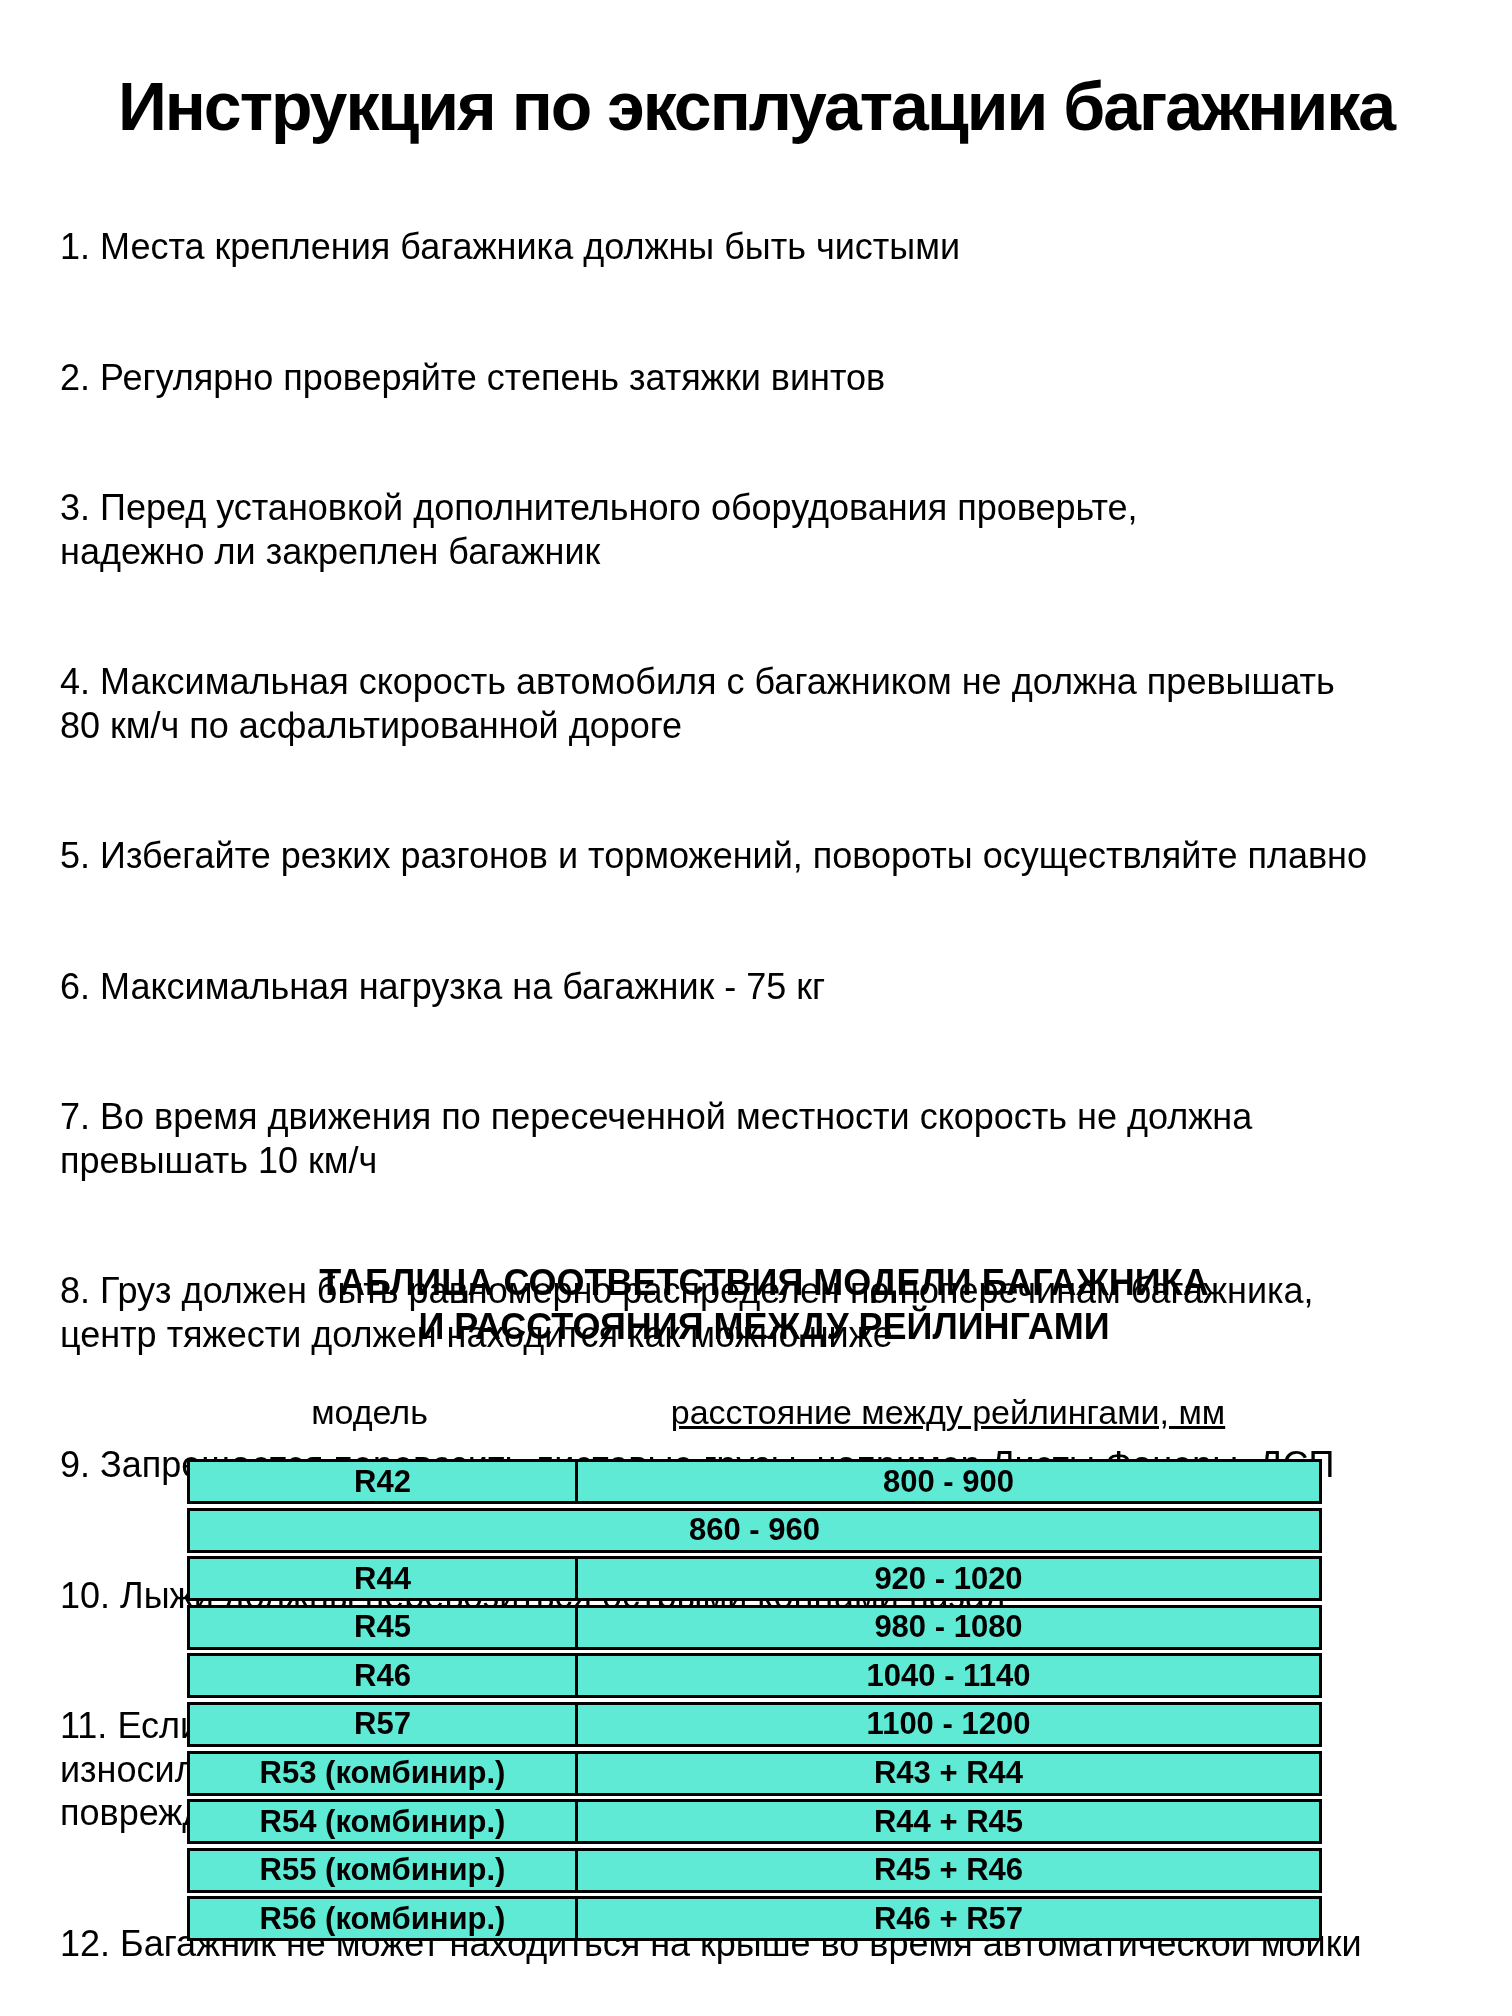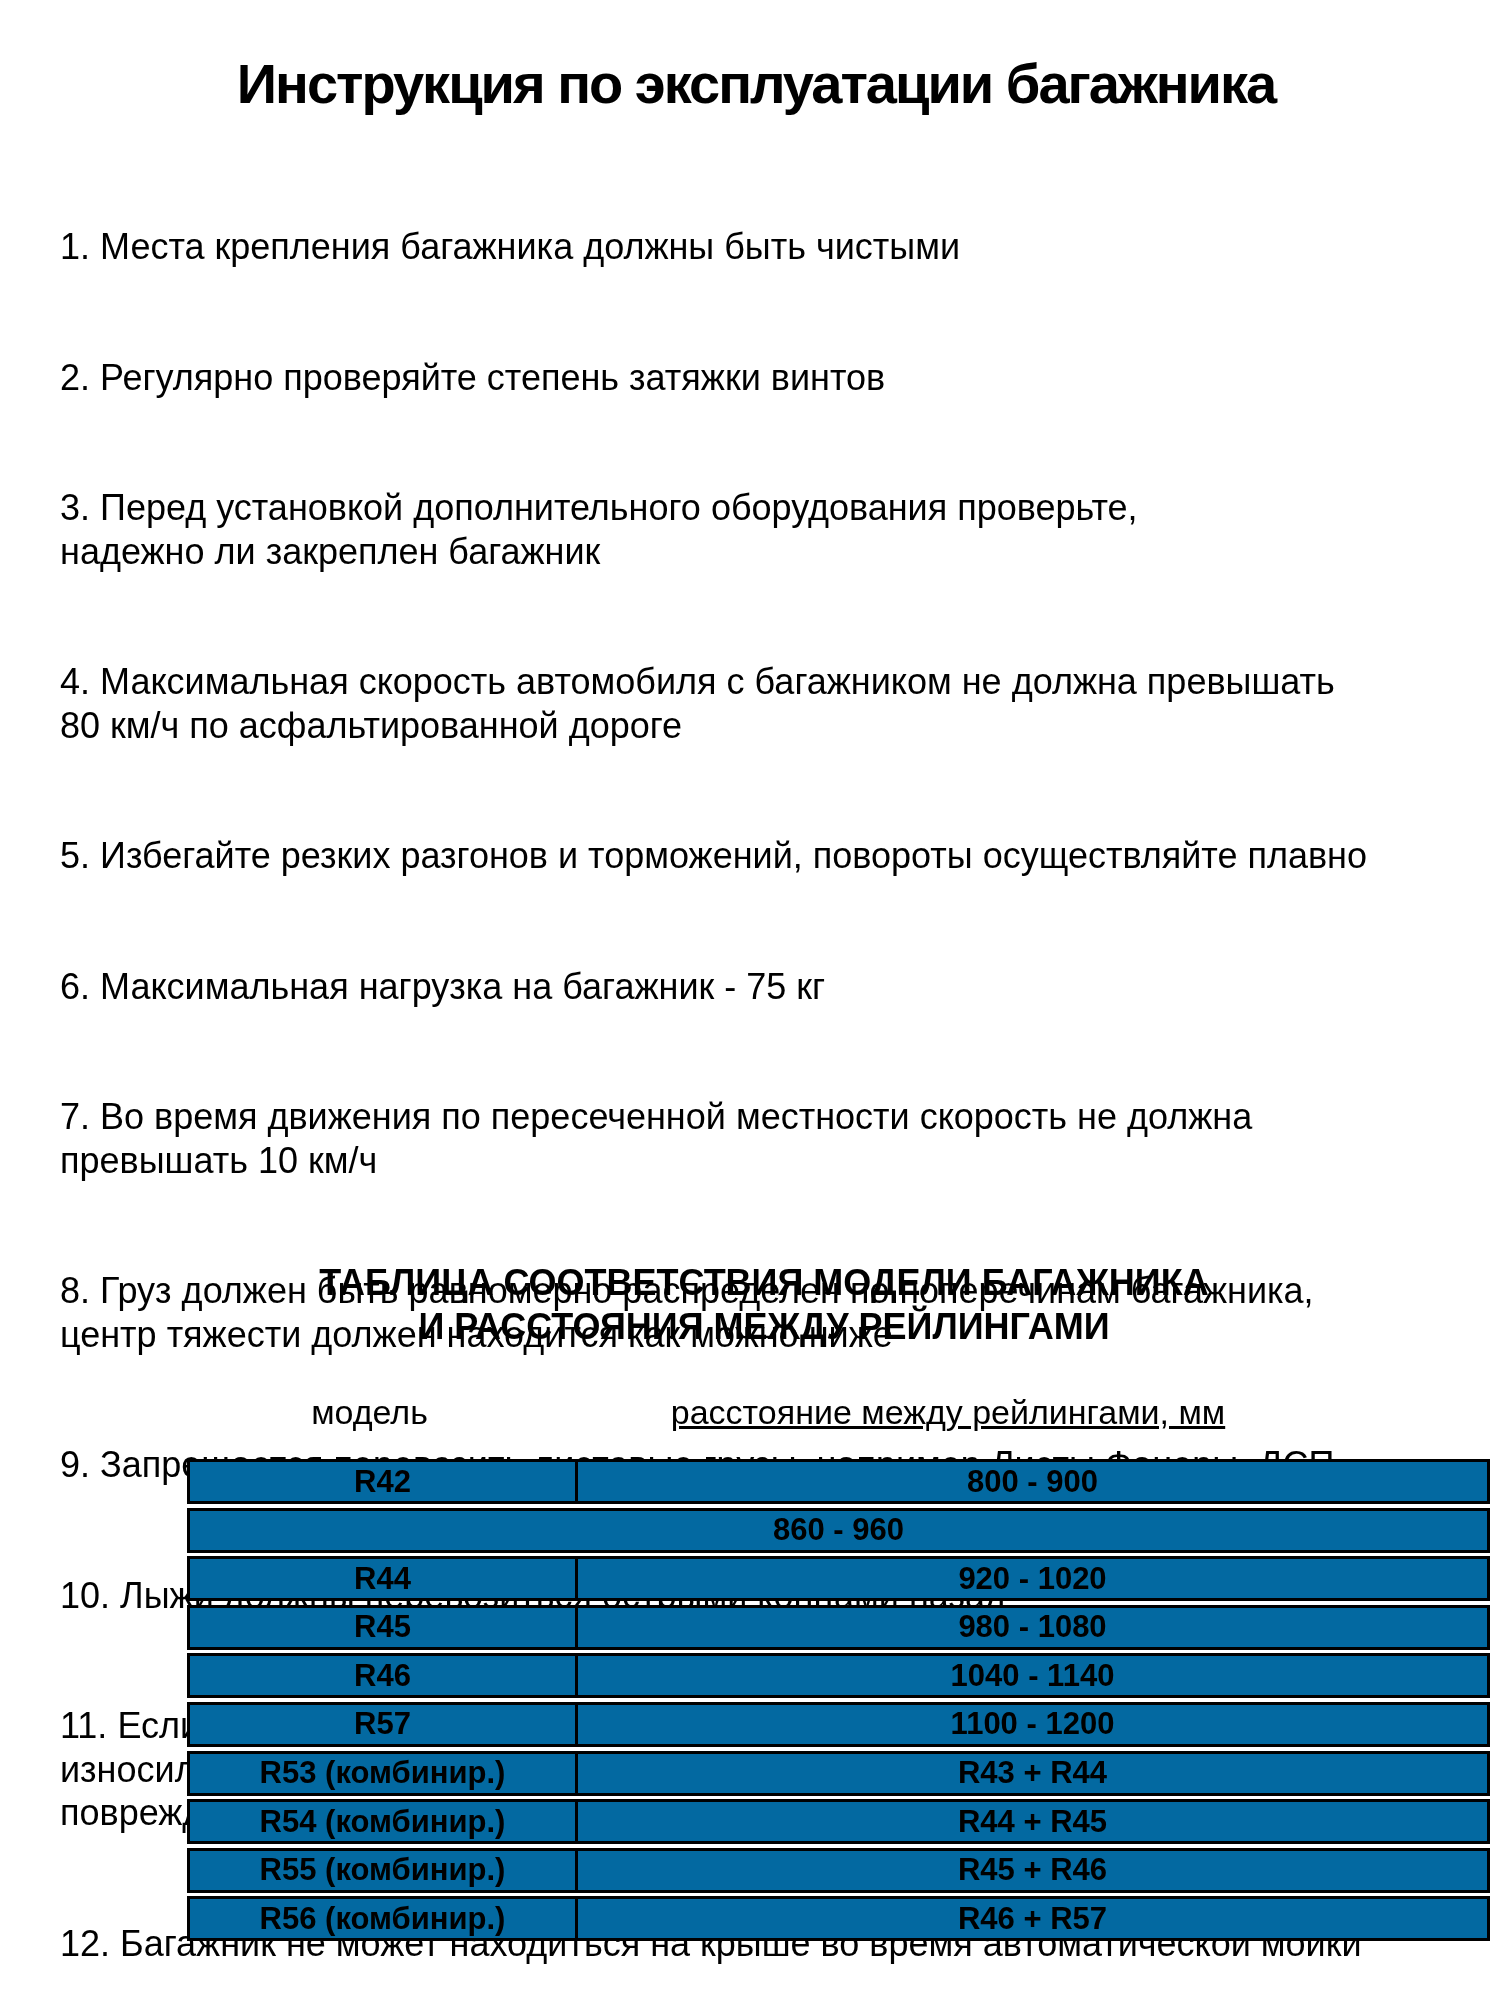--- a/index.html
+++ b/index.html
@@ -5,23 +5,23 @@
   html,body { margin:0; padding:0; background:#ffffff; }
   .page {
     position:relative;
     width:1512px; height:2016px;
     background:#ffffff;
     color:#000000;
     font-family:"Liberation Sans","DejaVu Sans",sans-serif;
     overflow:hidden;
   }
   .doc-title {
-    position:absolute; top:14px; left:0; width:1512px;
+    position:absolute; top:28px; left:0; width:1512px;
     text-align:center;
-    font-size:56px; line-height:64px; font-weight:700;
+    font-size:68px; line-height:64px; font-weight:700;
     letter-spacing:-2px;
   }
   .instructions {
     position:absolute; top:138px; left:60px;
     font-size:36px; line-height:43.5px;
     white-space:pre;
   }
   .instruction-item { white-space:pre; }
   .table-heading {
     position:absolute; top:1261px; left:8px; width:1512px;
@@ -34,24 +34,24 @@
     font-size:34px; line-height:40px; font-weight:400;
   }
   .col-label.model    { left:174px; width:391px; }
   .col-label.distance { left:578px; width:740px;text-decoration:underline; }
   .rtable {
     position:absolute; top:1459px; left:187px; width:1131px;
   }
   .trow {
     box-sizing:border-box;
     display:flex;
-    width:1303px; height:45px;
+    width:1135px; height:45px;
     border:3px solid #000000;
     margin-bottom:3.6px;
-    background:#0369a1;
+    background:#5eead4;
     font-size:31px; font-weight:700;
   }
   .cell {
     display:flex; align-items:center; justify-content:center;
     box-sizing:border-box;
     overflow:hidden;
   }
   .cell.model {
     width:388px;
     border-right:3px solid #000000;

